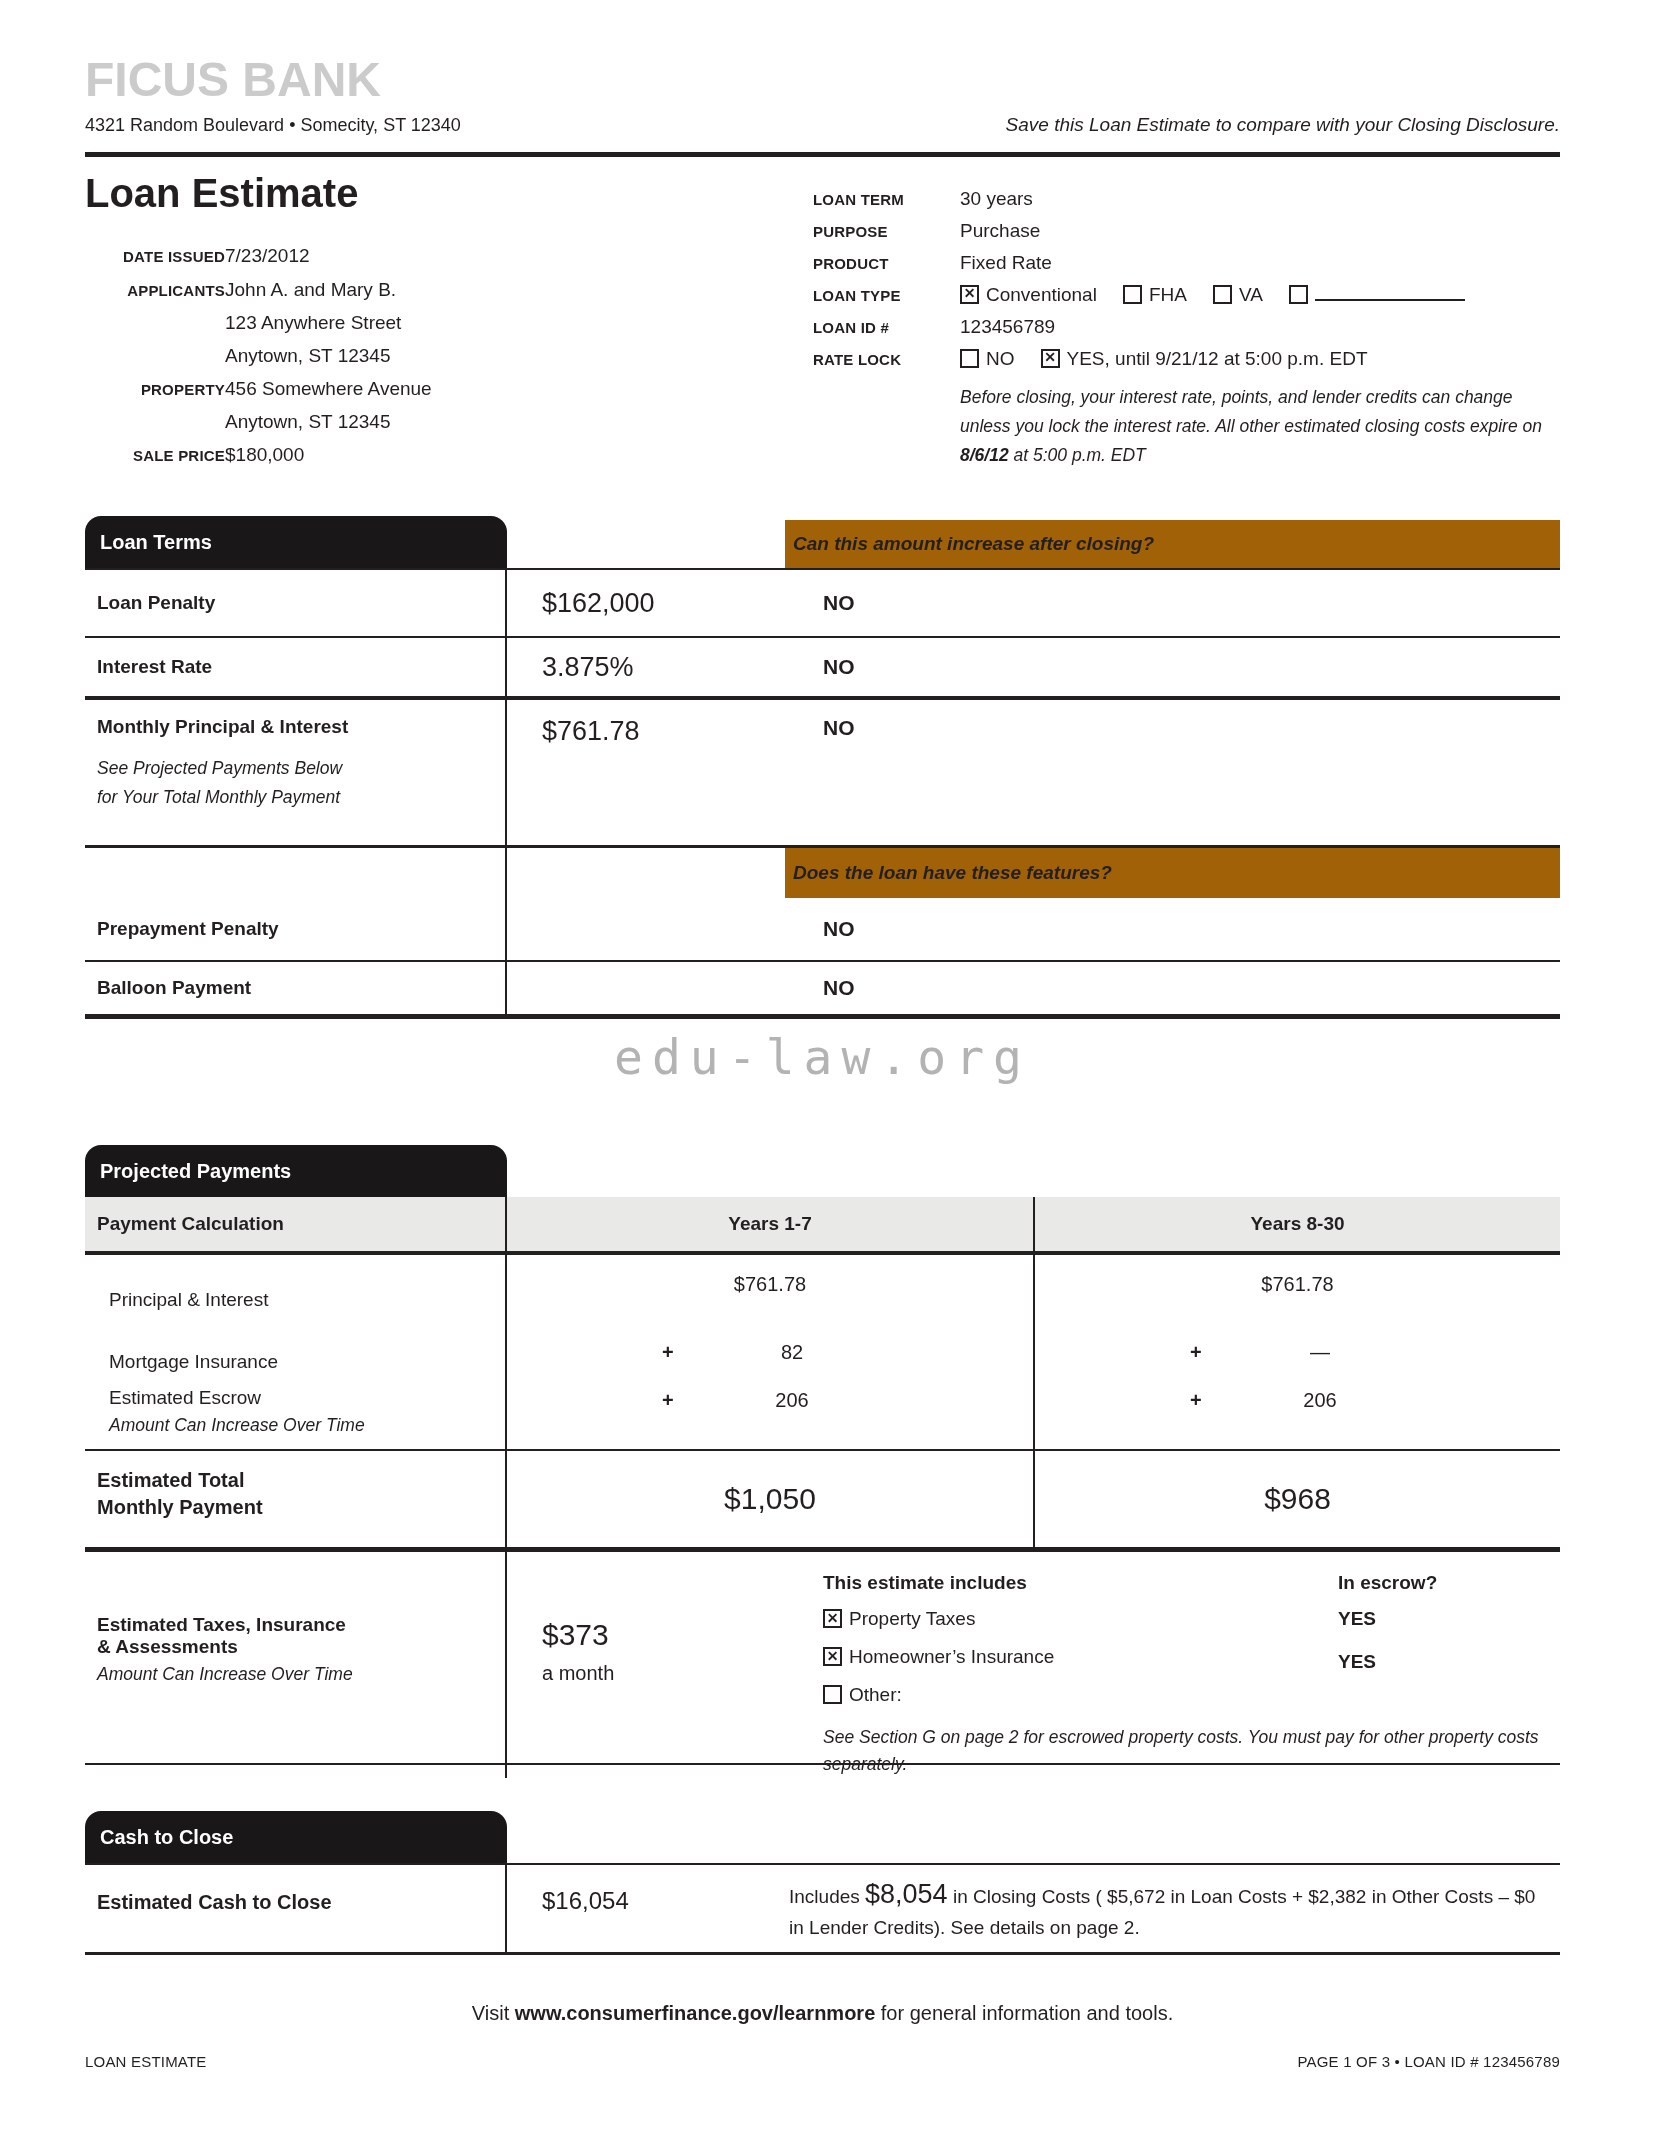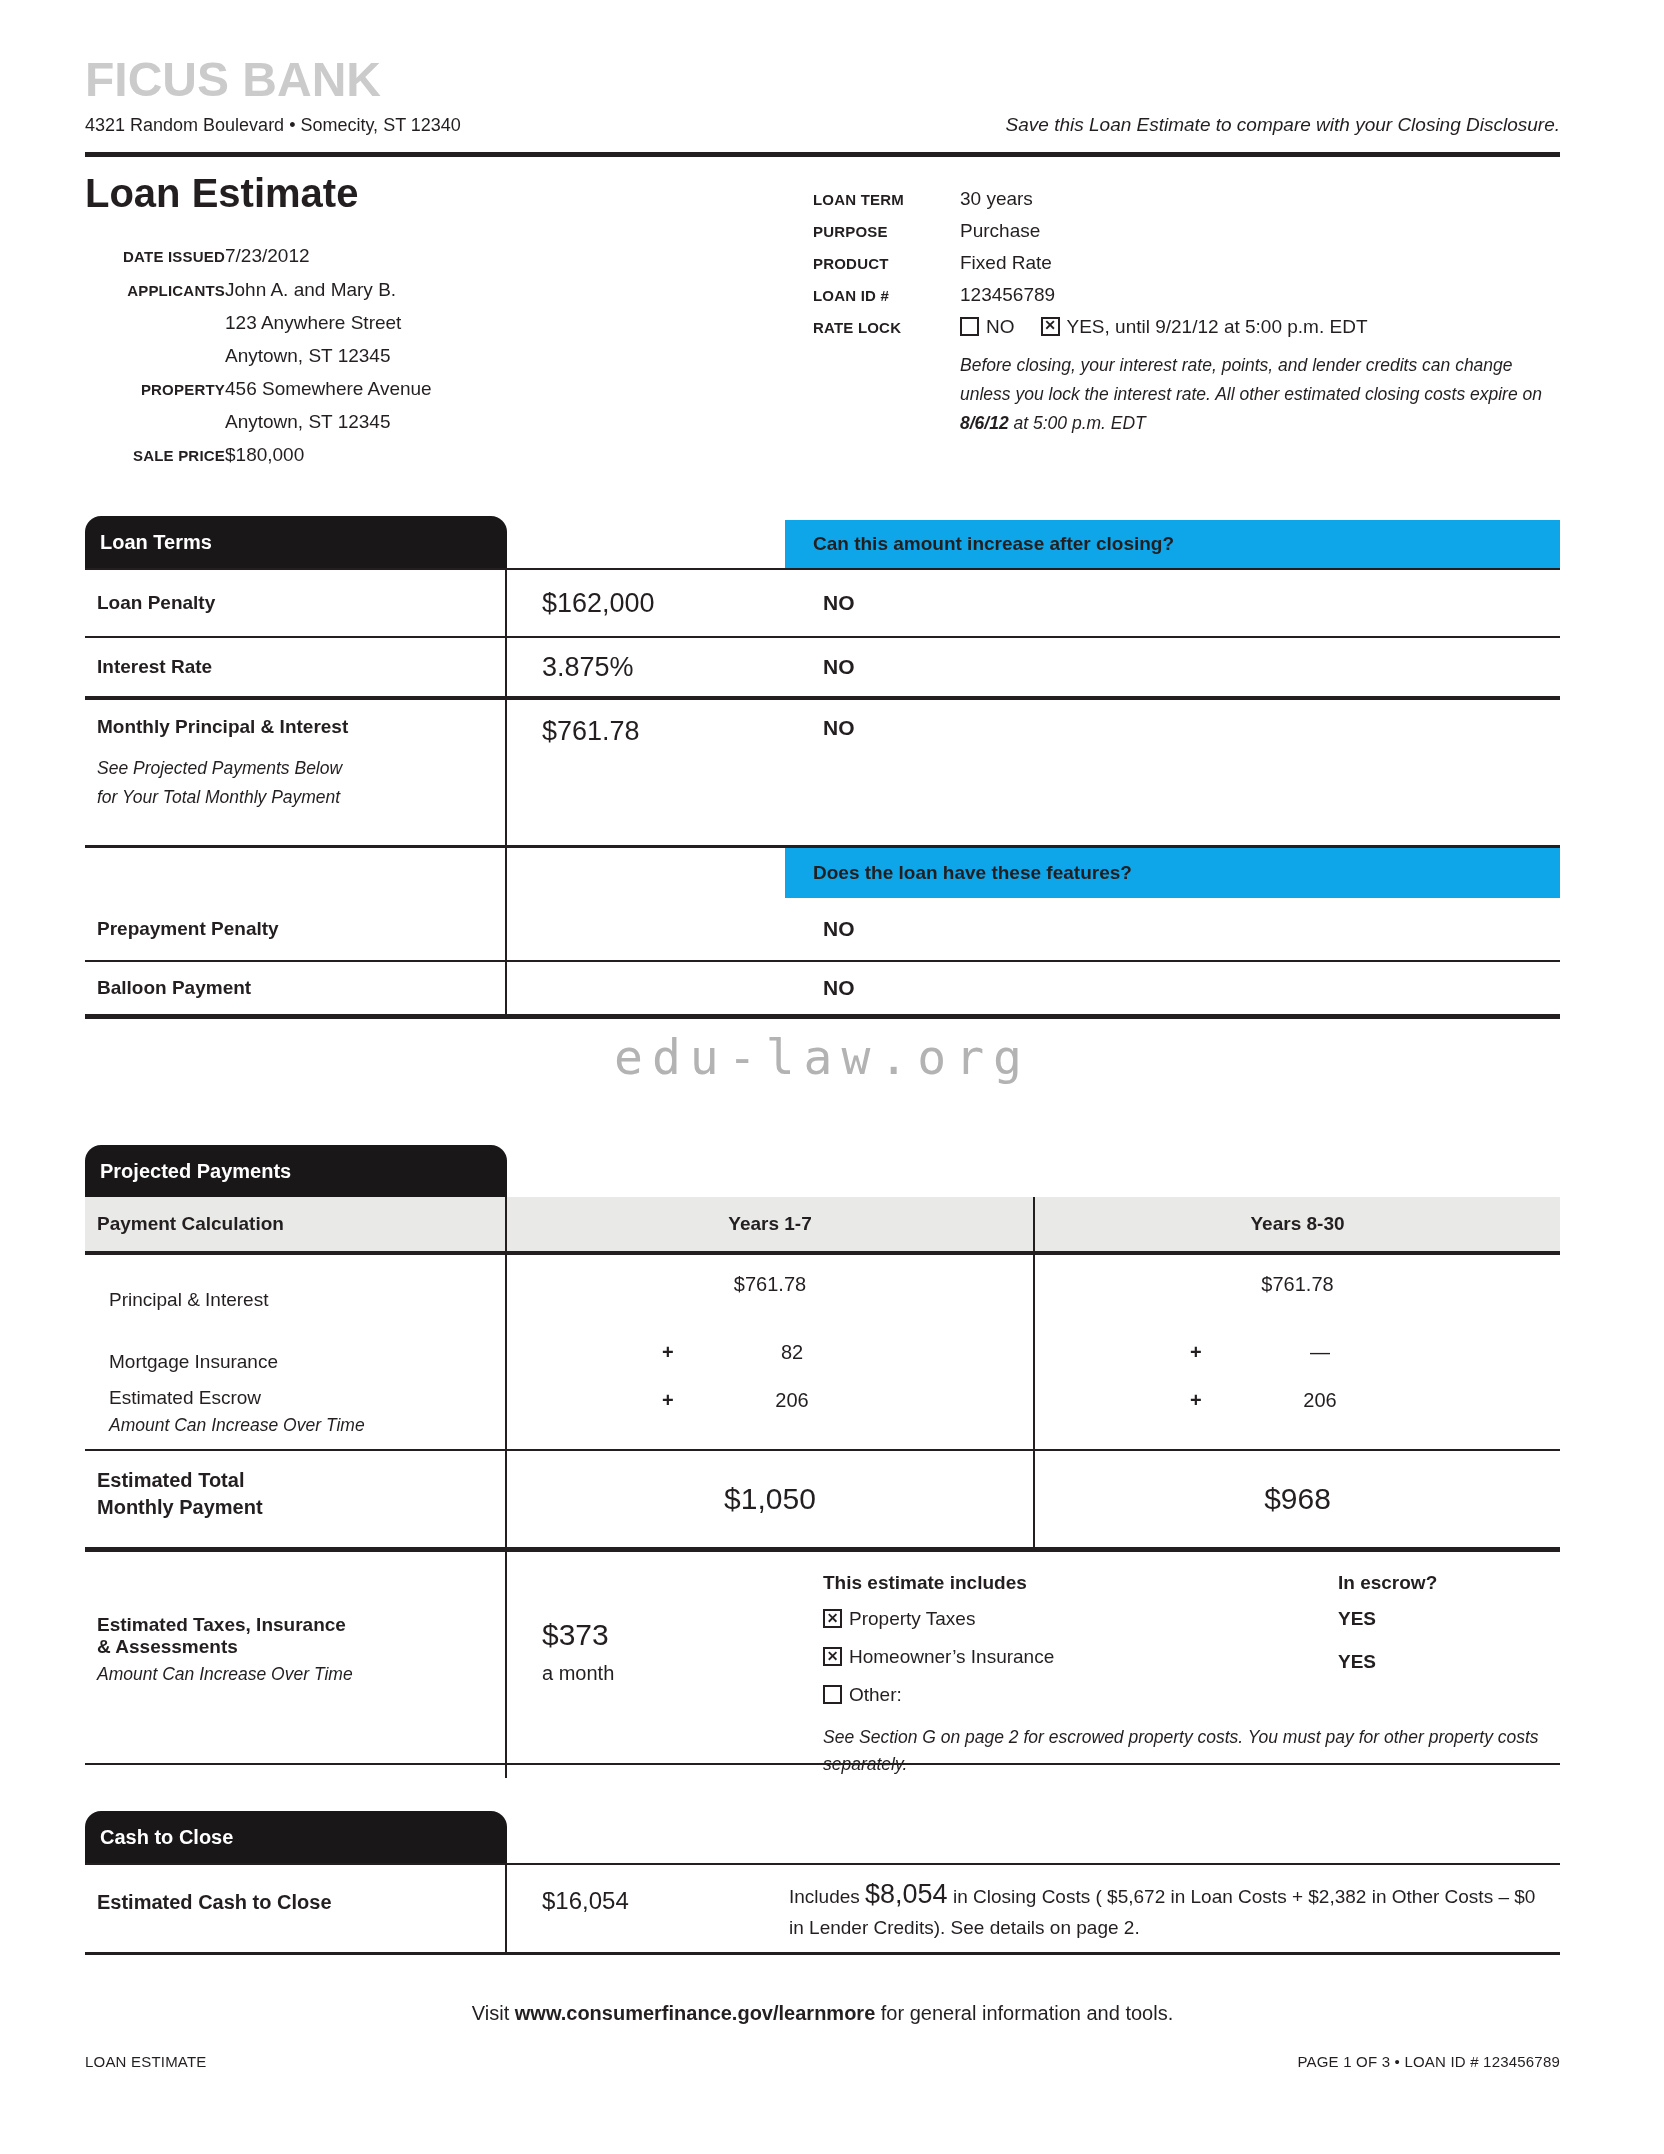--- a/index.html
+++ b/index.html
@@ -33,21 +33,21 @@
   .opt-row{display:flex;gap:26px;align-items:baseline;}
   .opt{white-space:nowrap;}
   .cb{display:inline-block;width:19px;height:19px;border:2px solid #231f20;box-sizing:border-box;position:relative;vertical-align:-3px;margin-right:7px;background:#fff;}
   .cb.checked::after{content:"\2715";position:absolute;left:50%;top:50%;transform:translate(-50%,-54%);font-size:14px;font-weight:bold;color:#231f20;}
   .blank-line{display:inline-block;width:150px;border-bottom:2px solid #231f20;height:14px;}
   .rl-note{margin-left:147px;margin-top:8px;width:600px;font-size:17.5px;line-height:29px;font-style:italic;}
   .rl-note b{font-style:italic;}
   
   .tab{width:422px;height:52px;background:#1a1718;color:#ffffff;border-radius:16px 16px 0 0;
        font-size:20px;font-weight:bold;display:flex;align-items:center;padding-left:15px;box-sizing:border-box;}
-  .band{background:#0ea5e9;font-size:19px;font-weight:bold;display:flex;align-items:center;padding-left:28px;box-sizing:border-box;}
+  .band{background:#a16207;font-size:19px;font-weight:bold;display:flex;align-items:center;padding-left:8px;box-sizing:border-box;font-style:italic;}
   
   .lt-section{margin-top:44px;}
   .lt-head{display:flex;align-items:flex-end;}
   .lt-q{margin-left:278px;flex:1;height:48px;}
   .lt-body{border-top:2px solid #231f20;}
   .lt-row{display:grid;grid-template-columns:422px 278px 1fr;}
   .lt-row .c1{border-right:2px solid #231f20;box-sizing:border-box;padding-left:12px;}
   .row-label{font-size:19px;font-weight:bold;}
   .row-value{font-size:27px;}
   .row-answer{font-size:21px;font-weight:bold;}
@@ -174,20 +174,29 @@
       </div>
       <div class="d-row-r">
         <div class="d-label-r">PURPOSE</div>
         <div class="d-value">Purchase</div>
       </div>
       <div class="d-row-r">
         <div class="d-label-r">PRODUCT</div>
         <div class="d-value">Fixed Rate</div>
       </div>
       <div class="d-row-r">
+        <div class="d-label-r">LOAN TYPE</div>
+        <div class="d-value opt-row">
+          <span class="opt"><span class="cb checked"></span><span>Conventional</span></span>
+          <span class="opt"><span class="cb"></span><span>FHA</span></span>
+          <span class="opt"><span class="cb"></span><span>VA</span></span>
+          <span class="opt"><span class="cb"></span><span class="blank-line"></span></span>
+        </div>
+      </div>
+      <div class="d-row-r">
         <div class="d-label-r">LOAN ID #</div>
         <div class="d-value">123456789</div>
       </div>
       <div class="d-row-r">
         <div class="d-label-r">RATE LOCK</div>
         <div class="d-value opt-row">
           <span class="opt"><span class="cb"></span><span>NO</span></span>
           <span class="opt"><span class="cb checked"></span><span>YES, until 9/21/12 at 5:00 p.m. EDT</span></span>
         </div>
       </div>

